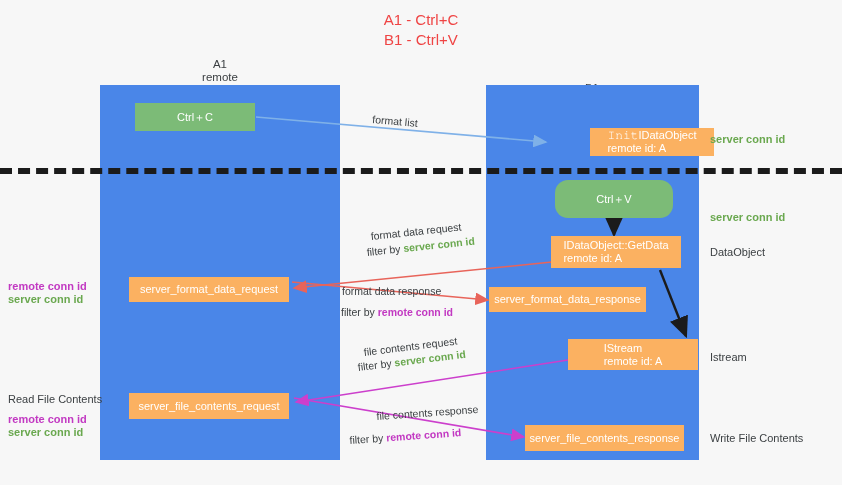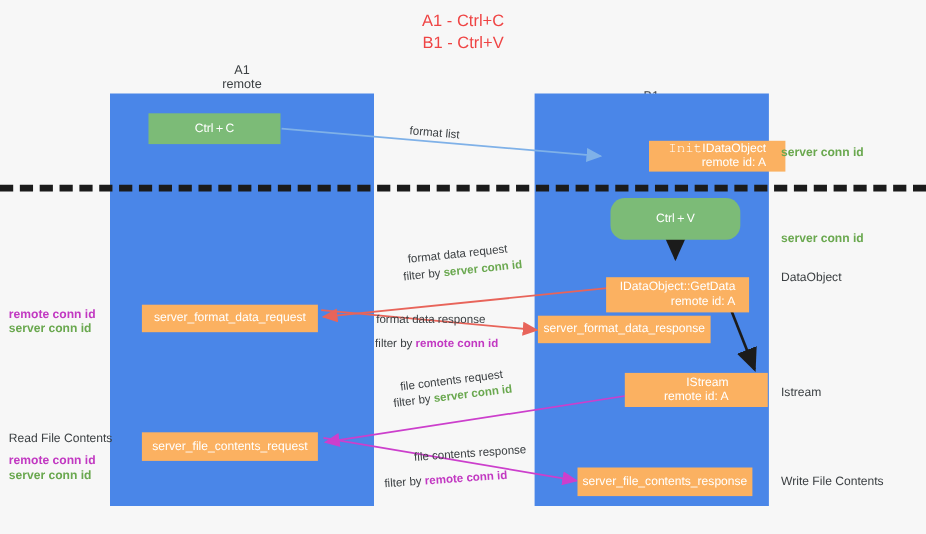--- a/index.html
+++ b/index.html
@@ -38,21 +38,21 @@
     line-height:20px;
     color:#ef4444;
     white-space:pre-line;
   }
 
   .box{
     position:absolute;
     display:flex;
     align-items:center;
     justify-content:center;
-    text-align:right;
+    text-align:left;
     color:#ffffff;
     font-size:11px;
     line-height:13px;
     white-space:pre-line;
     box-sizing:border-box;
     padding:0 4px;
   }
   .box.green{background:#7cbb77;}
   .box.orange{background:#fbb161;}
 
@@ -129,21 +129,21 @@
 
   <div class="dash-line"></div>
 
   <div class="box green" style="left:135px;top:103px;width:120px;height:28px;">Ctrl＋C</div>
 
   <div class="box orange" style="left:551px;top:128px;width:124px;height:28px;margin-left:39px;">𝙸𝚗𝚒𝚝IDataObject
 remote id: A</div>
 
   <div class="box green" style="left:555px;top:180px;width:118px;height:38px;border-radius:13px;">Ctrl＋V</div>
 
-  <div class="box orange" style="left:551px;top:252px;width:130px;height:32px;">IDataObject::GetData
+  <div class="box orange" style="left:551px;top:236px;width:130px;height:32px;">IDataObject::GetData
 remote id: A</div>
 
   <div class="box orange" style="left:129px;top:277px;width:160px;height:25px;">server_format_data_request</div>
 
   <div class="box orange" style="left:489px;top:287px;width:157px;height:25px;">server_format_data_response</div>
 
   <div class="box orange" style="left:568px;top:339px;width:130px;height:31px;">IStream
 remote id: A</div>
 
   <div class="box orange" style="left:525px;top:425px;width:159px;height:26px;">server_file_contents_response</div>

